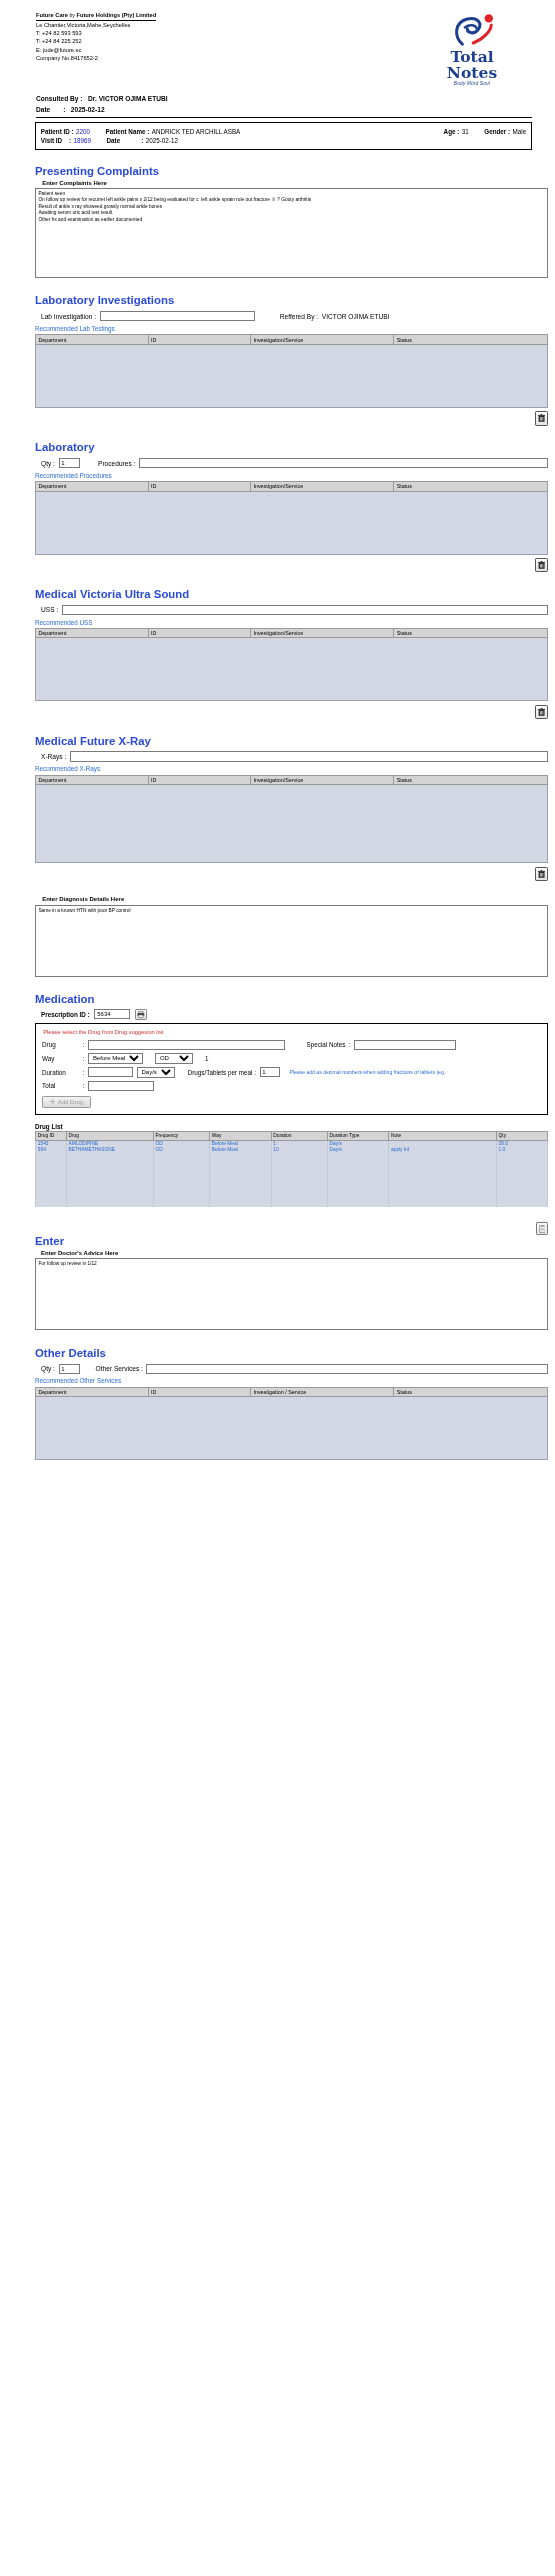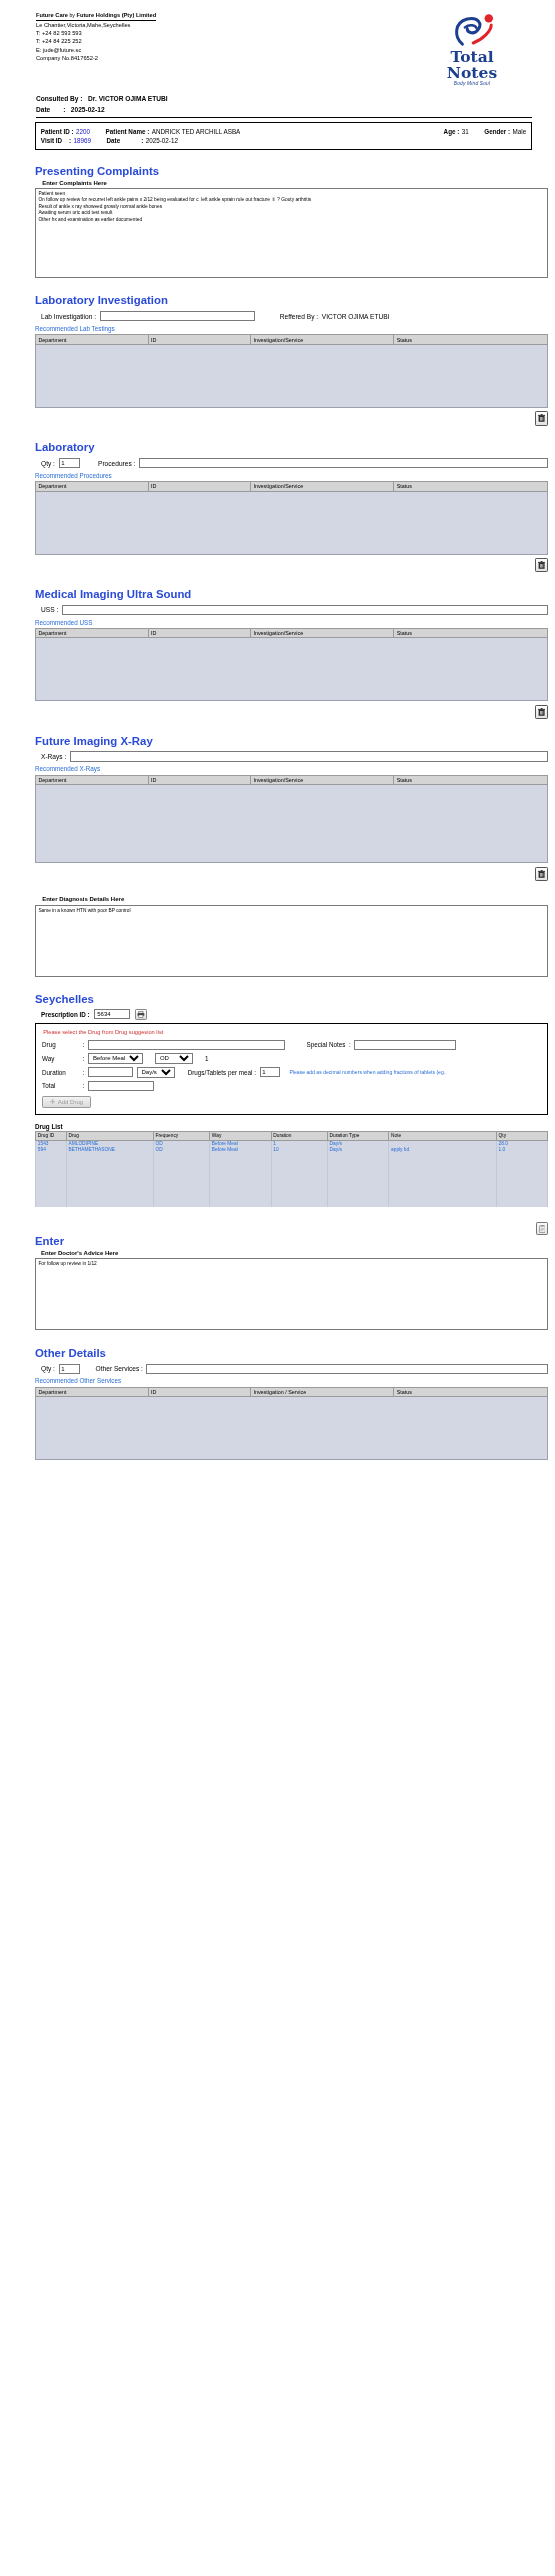--- a/index.html
+++ b/index.html
@@ -233,21 +233,21 @@
     <h2 class="sect">Presenting Complaints</h2>
     <div class="sub-note">Enter Complaints Here</div>
     <textarea class="ta" style="">Patient seen
 On follow up review for recurret left ankle pains x 2/12 being evaluated for c  left ankle sprain rule out fracture  ii  ? Gouty arthritis
 Result of ankle x ray showeed grossly normal ankle bones
 Awaiting serum uric acid test result
 Other hx and examination as earlier documented</textarea>
   </div>
 
   <div class="sec">
-    <h2 class="sect">Laboratory  Investigation</h2>
+    <h2 class="sect">Laboratory  Investigations</h2>
     <div class="inline">
       <span class="lab">Lab Investigatiion :</span>
       <input class="txt w-long" value="" style="">
       <span style="width:18px"></span>
       <span class="lab">Reffered By :</span>
       <span class="lab">VICTOR OJIMA ETUBI</span>
     </div>
     <div class="link-blue">Recommended Lab Testings</div>
     <table class="tbl">
       <colgroup>
@@ -315,21 +315,21 @@
           <rect x="4.5" y="0" width="3" height="1.6" fill="#2b2b2b"></rect>
           <rect x="3.3" y="5" width="1" height="6" fill="#fff"></rect>
           <rect x="5.5" y="5" width="1" height="6" fill="#fff"></rect>
           <rect x="7.7" y="5" width="1" height="6" fill="#fff"></rect>
         </svg>
       </div>
     </div>
   </div>
 
   <div class="sec">
-    <h2 class="sect">Medical Imaging Ultra Sound</h2>
+    <h2 class="sect">Medical Victoria Ultra Sound</h2>
     <div class="inline">
       <span class="lab">USS :</span>
       <input class="txt w-full" value="" style="">
     </div>
     <div class="link-blue">Recommended USS</div>
     <table class="tbl">
       <colgroup>
           <col style="width:22%">
           <col style="width:20%">
           <col style="width:28%">
@@ -353,21 +353,21 @@
           <rect x="4.5" y="0" width="3" height="1.6" fill="#2b2b2b"></rect>
           <rect x="3.3" y="5" width="1" height="6" fill="#fff"></rect>
           <rect x="5.5" y="5" width="1" height="6" fill="#fff"></rect>
           <rect x="7.7" y="5" width="1" height="6" fill="#fff"></rect>
         </svg>
       </div>
     </div>
   </div>
 
   <div class="sec">
-    <h2 class="sect">Future Imaging X-Ray</h2>
+    <h2 class="sect">Medical Future X-Ray</h2>
     <div class="inline">
       <span class="lab">X-Rays :</span>
       <input class="txt w-full" value="" style="">
     </div>
     <div class="link-blue">Recommended X-Rays</div>
     <table class="tbl">
       <colgroup>
           <col style="width:22%">
           <col style="width:20%">
           <col style="width:28%">
@@ -396,21 +396,21 @@
       </div>
     </div>
   </div>
 
   <div class="sec">
     <div class="sub-note">Enter Diagnosis Details Here</div>
     <textarea class="ta mid" style="">Same in a known HTN with poor BP control</textarea>
   </div>
 
   <div class="sec">
-    <h2 class="sect">Seychelles</h2>
+    <h2 class="sect">Medication</h2>
     <div class="presc">
       <span class="lab">Prescription ID :</span>
       <input class="txt" style="width: 36px;" value="5634">
       <span class="iconbtn">
         <svg width="7.8" height="6.6" viewBox="0 0 13 11">
           <rect x="3" y="0.5" width="7" height="3" fill="#fff" stroke="#333" stroke-width="0.8"></rect>
           <rect x="0.8" y="3.5" width="11.4" height="4.6" rx="1" fill="#4a4a4a"></rect>
           <rect x="3" y="6.6" width="7" height="4" fill="#fff" stroke="#333" stroke-width="0.8"></rect>
         </svg>
       </span>

